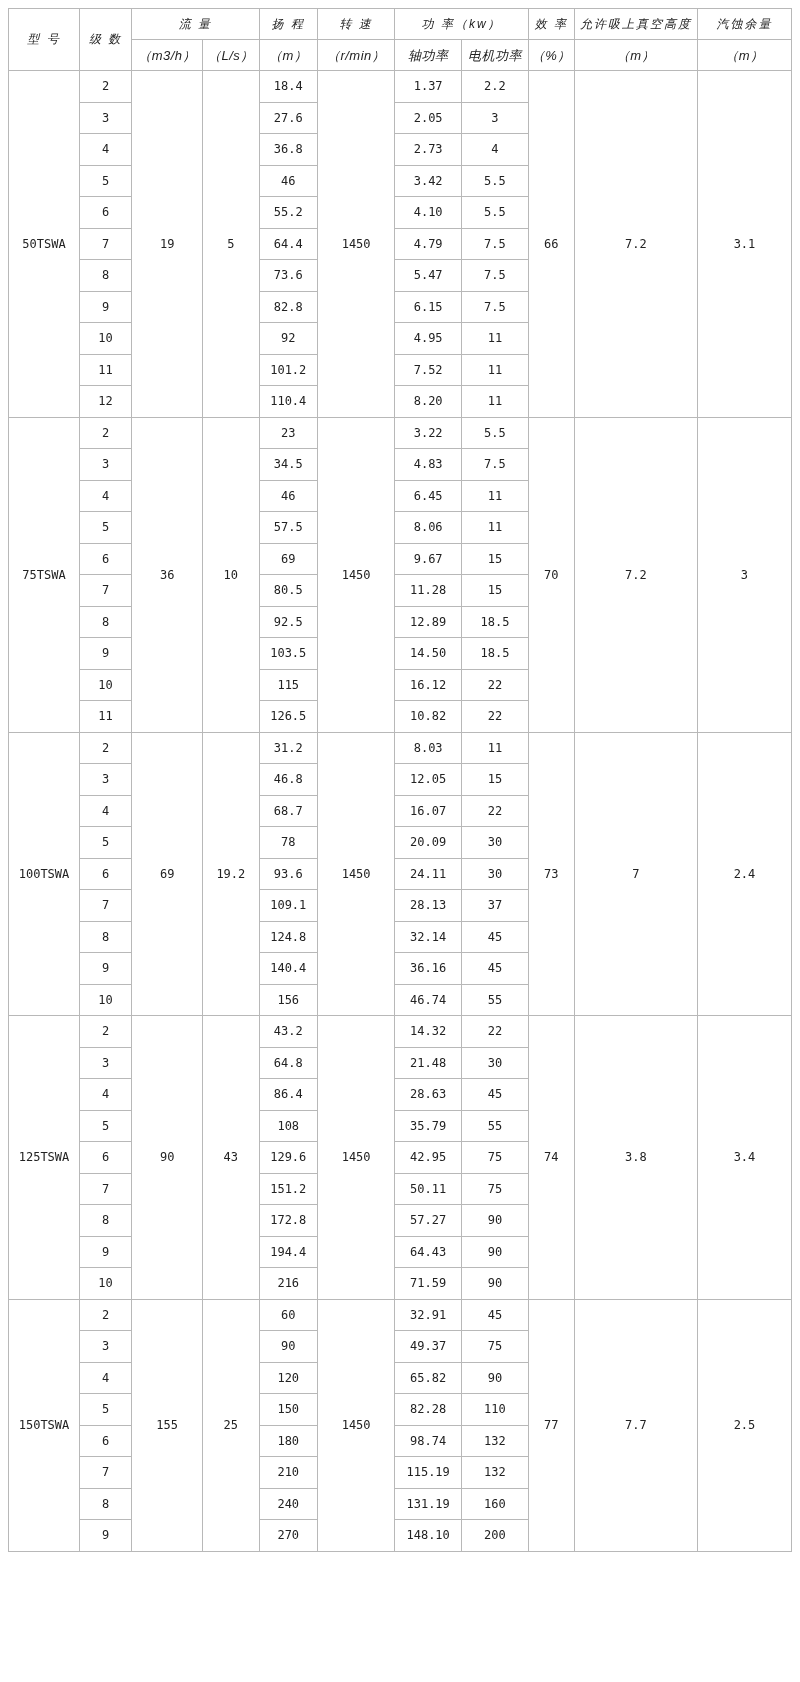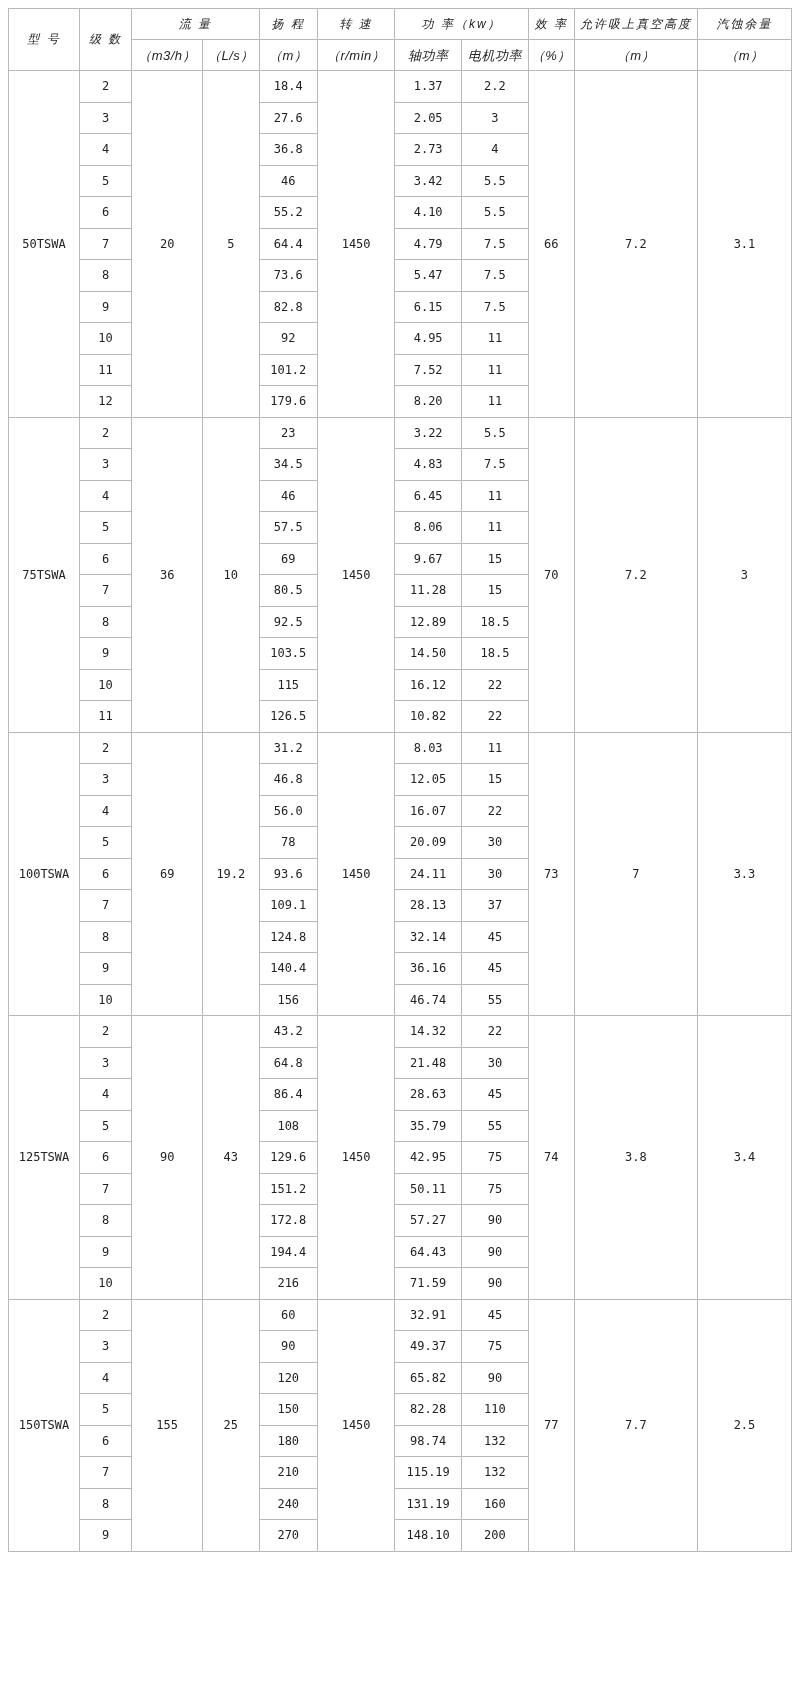--- a/index.html
+++ b/index.html
@@ -116,21 +116,21 @@
         <td class="cjk unit">电机功率</td>
         <td class="cjk unit">（%）</td>
         <td class="cjk unit">（m）</td>
         <td class="cjk unit">（m）</td>
       </tr>
     </thead>
     <tbody id="tbody">
         <tr class="group-top">
           <td class="model" rowspan="11">50TSWA</td>
           <td>2</td>
-          <td rowspan="11">20</td>
+          <td rowspan="11">19</td>
           <td rowspan="11">5</td>
           <td>18.4</td>
           <td rowspan="11">1450</td>
           <td>1.37</td>
           <td>2.2</td>
           <td rowspan="11">66</td>
           <td rowspan="11">7.2</td>
           <td rowspan="11">3.1</td>
         </tr>
         <tr>
@@ -182,21 +182,21 @@
           <td>11</td>
         </tr>
         <tr>
           <td>11</td>
           <td>101.2</td>
           <td>7.52</td>
           <td>11</td>
         </tr>
         <tr>
           <td>12</td>
-          <td>179.6</td>
+          <td>110.4</td>
           <td>8.20</td>
           <td>11</td>
         </tr>
         <tr class="group-top">
           <td class="model" rowspan="10">75TSWA</td>
           <td>2</td>
           <td rowspan="10">36</td>
           <td rowspan="10">10</td>
           <td>23</td>
           <td rowspan="10">1450</td>
@@ -264,31 +264,31 @@
           <td class="model" rowspan="9">100TSWA</td>
           <td>2</td>
           <td rowspan="9">69</td>
           <td rowspan="9">19.2</td>
           <td>31.2</td>
           <td rowspan="9">1450</td>
           <td>8.03</td>
           <td>11</td>
           <td rowspan="9">73</td>
           <td rowspan="9">7</td>
-          <td rowspan="9">3.3</td>
+          <td rowspan="9">2.4</td>
         </tr>
         <tr>
           <td>3</td>
           <td>46.8</td>
           <td>12.05</td>
           <td>15</td>
         </tr>
         <tr>
           <td>4</td>
-          <td>56.0</td>
+          <td>68.7</td>
           <td>16.07</td>
           <td>22</td>
         </tr>
         <tr>
           <td>5</td>
           <td>78</td>
           <td>20.09</td>
           <td>30</td>
         </tr>
         <tr>

